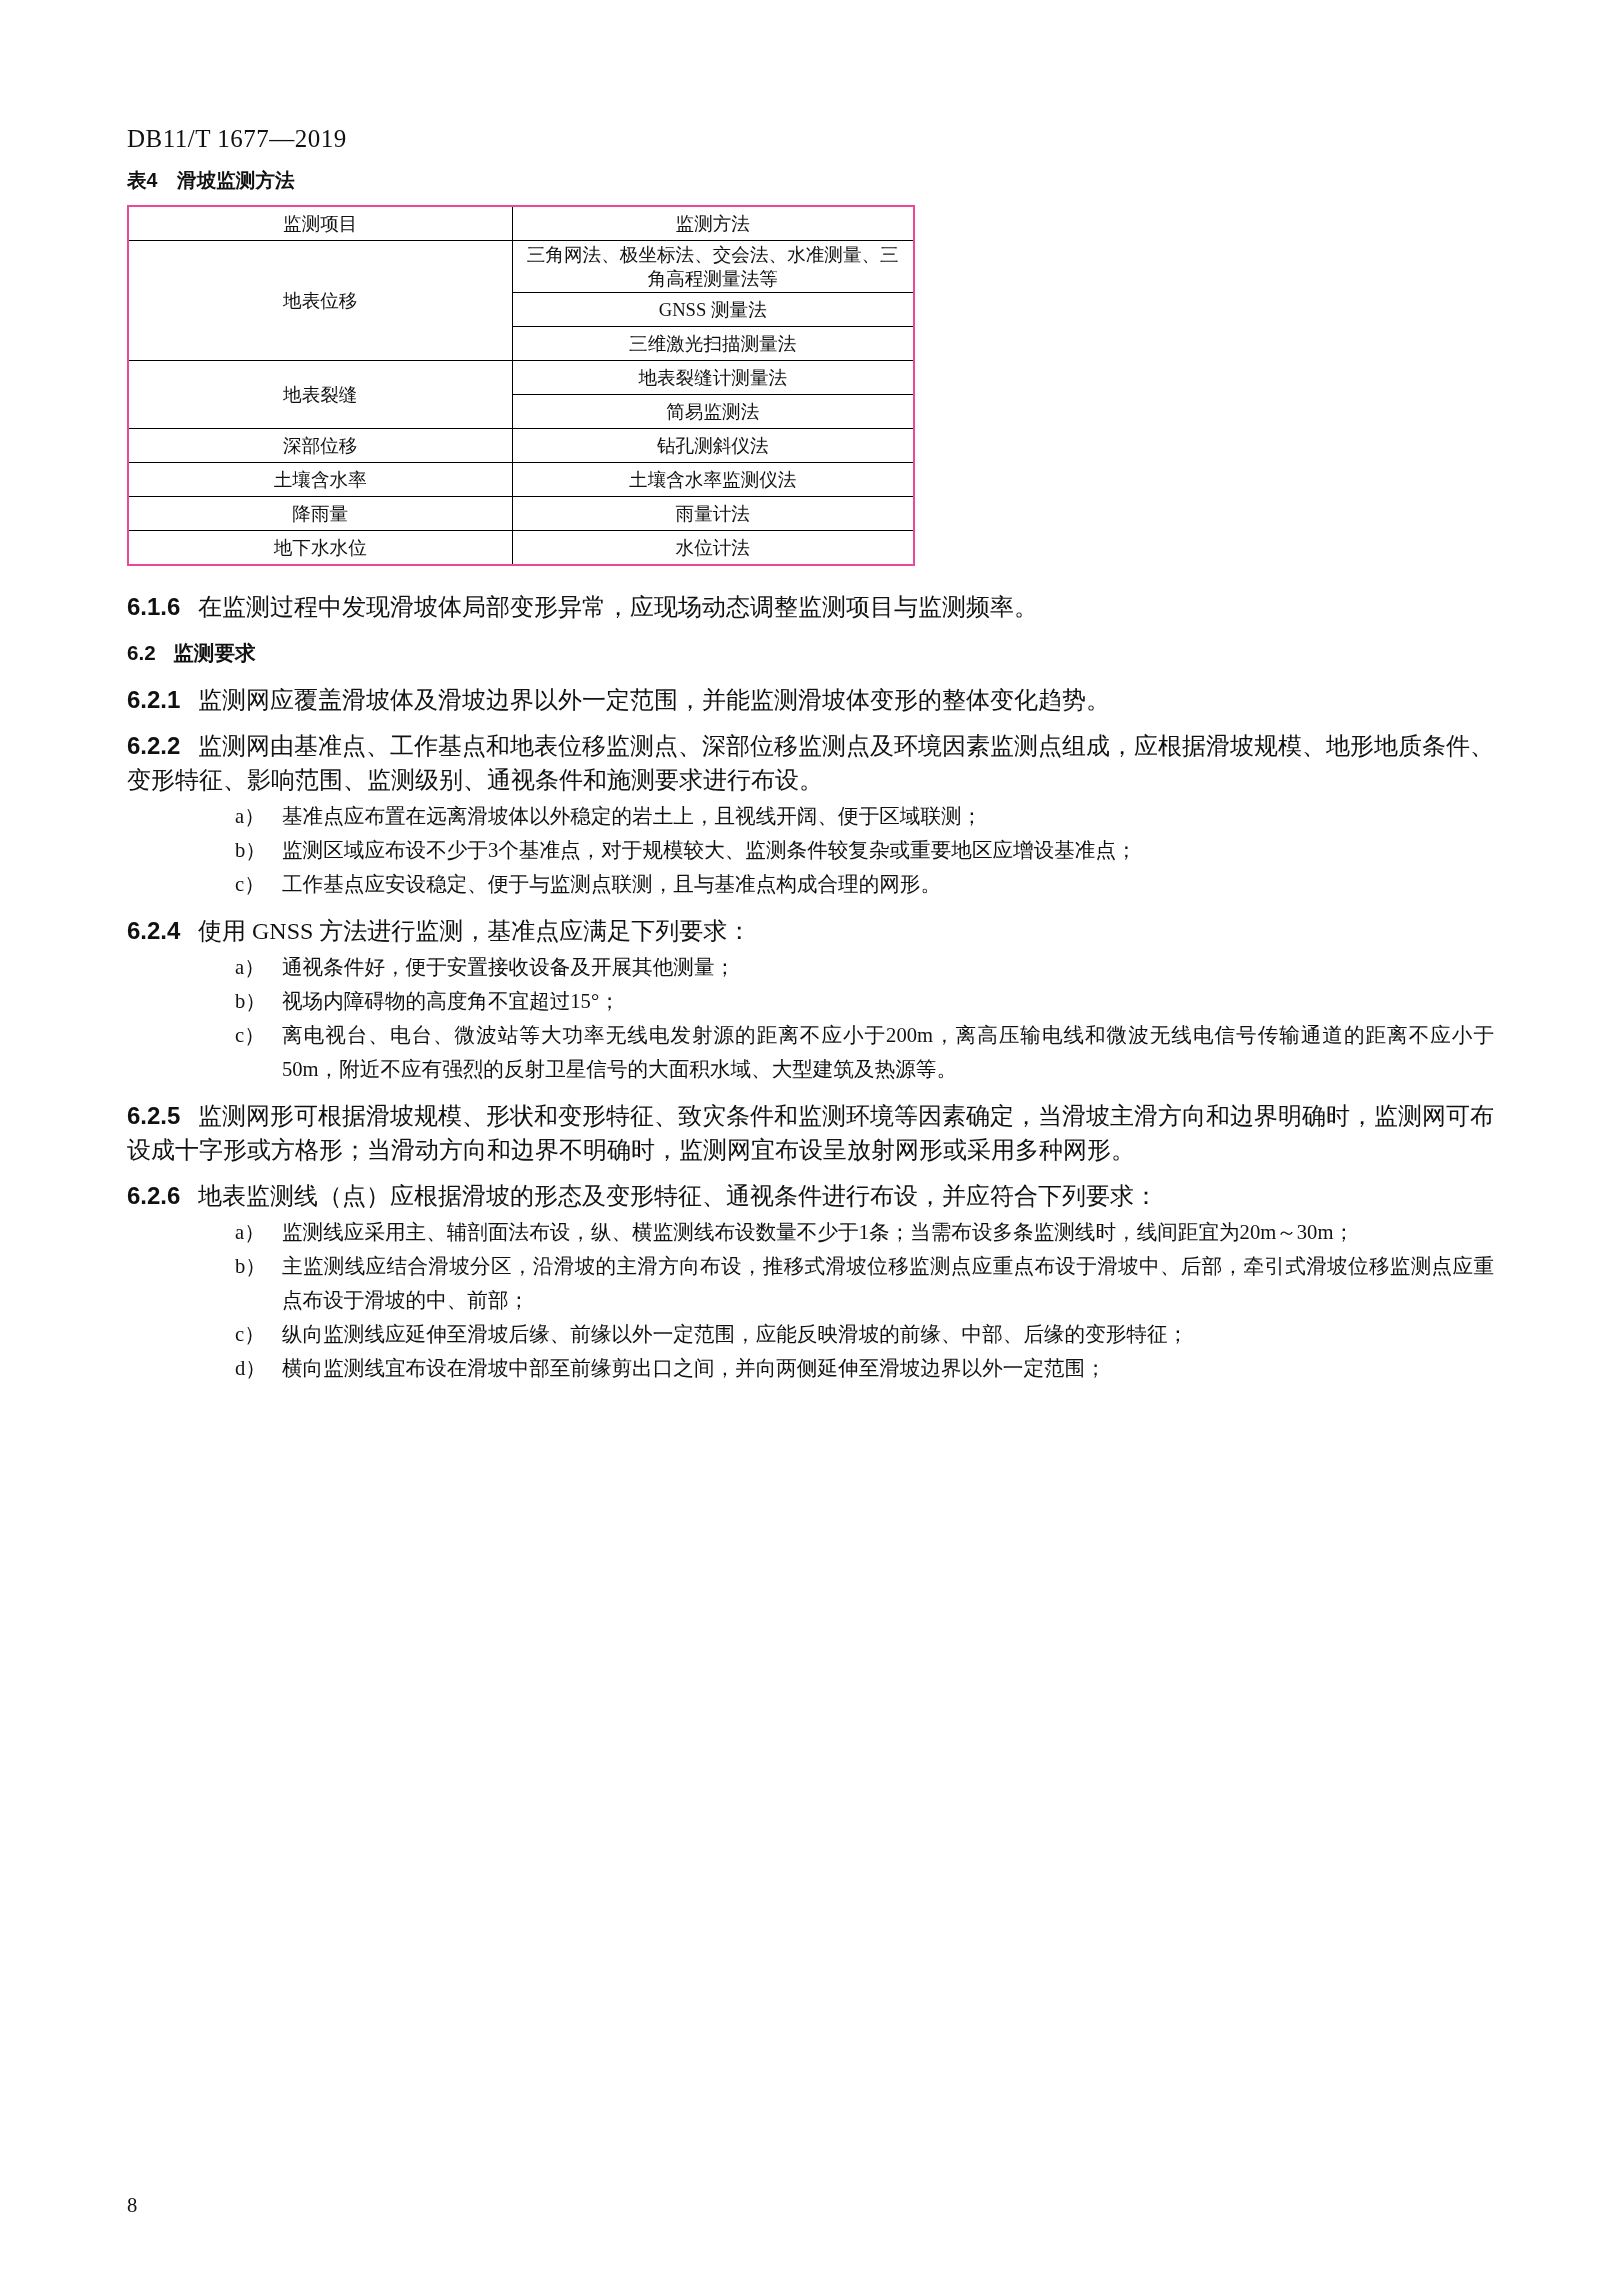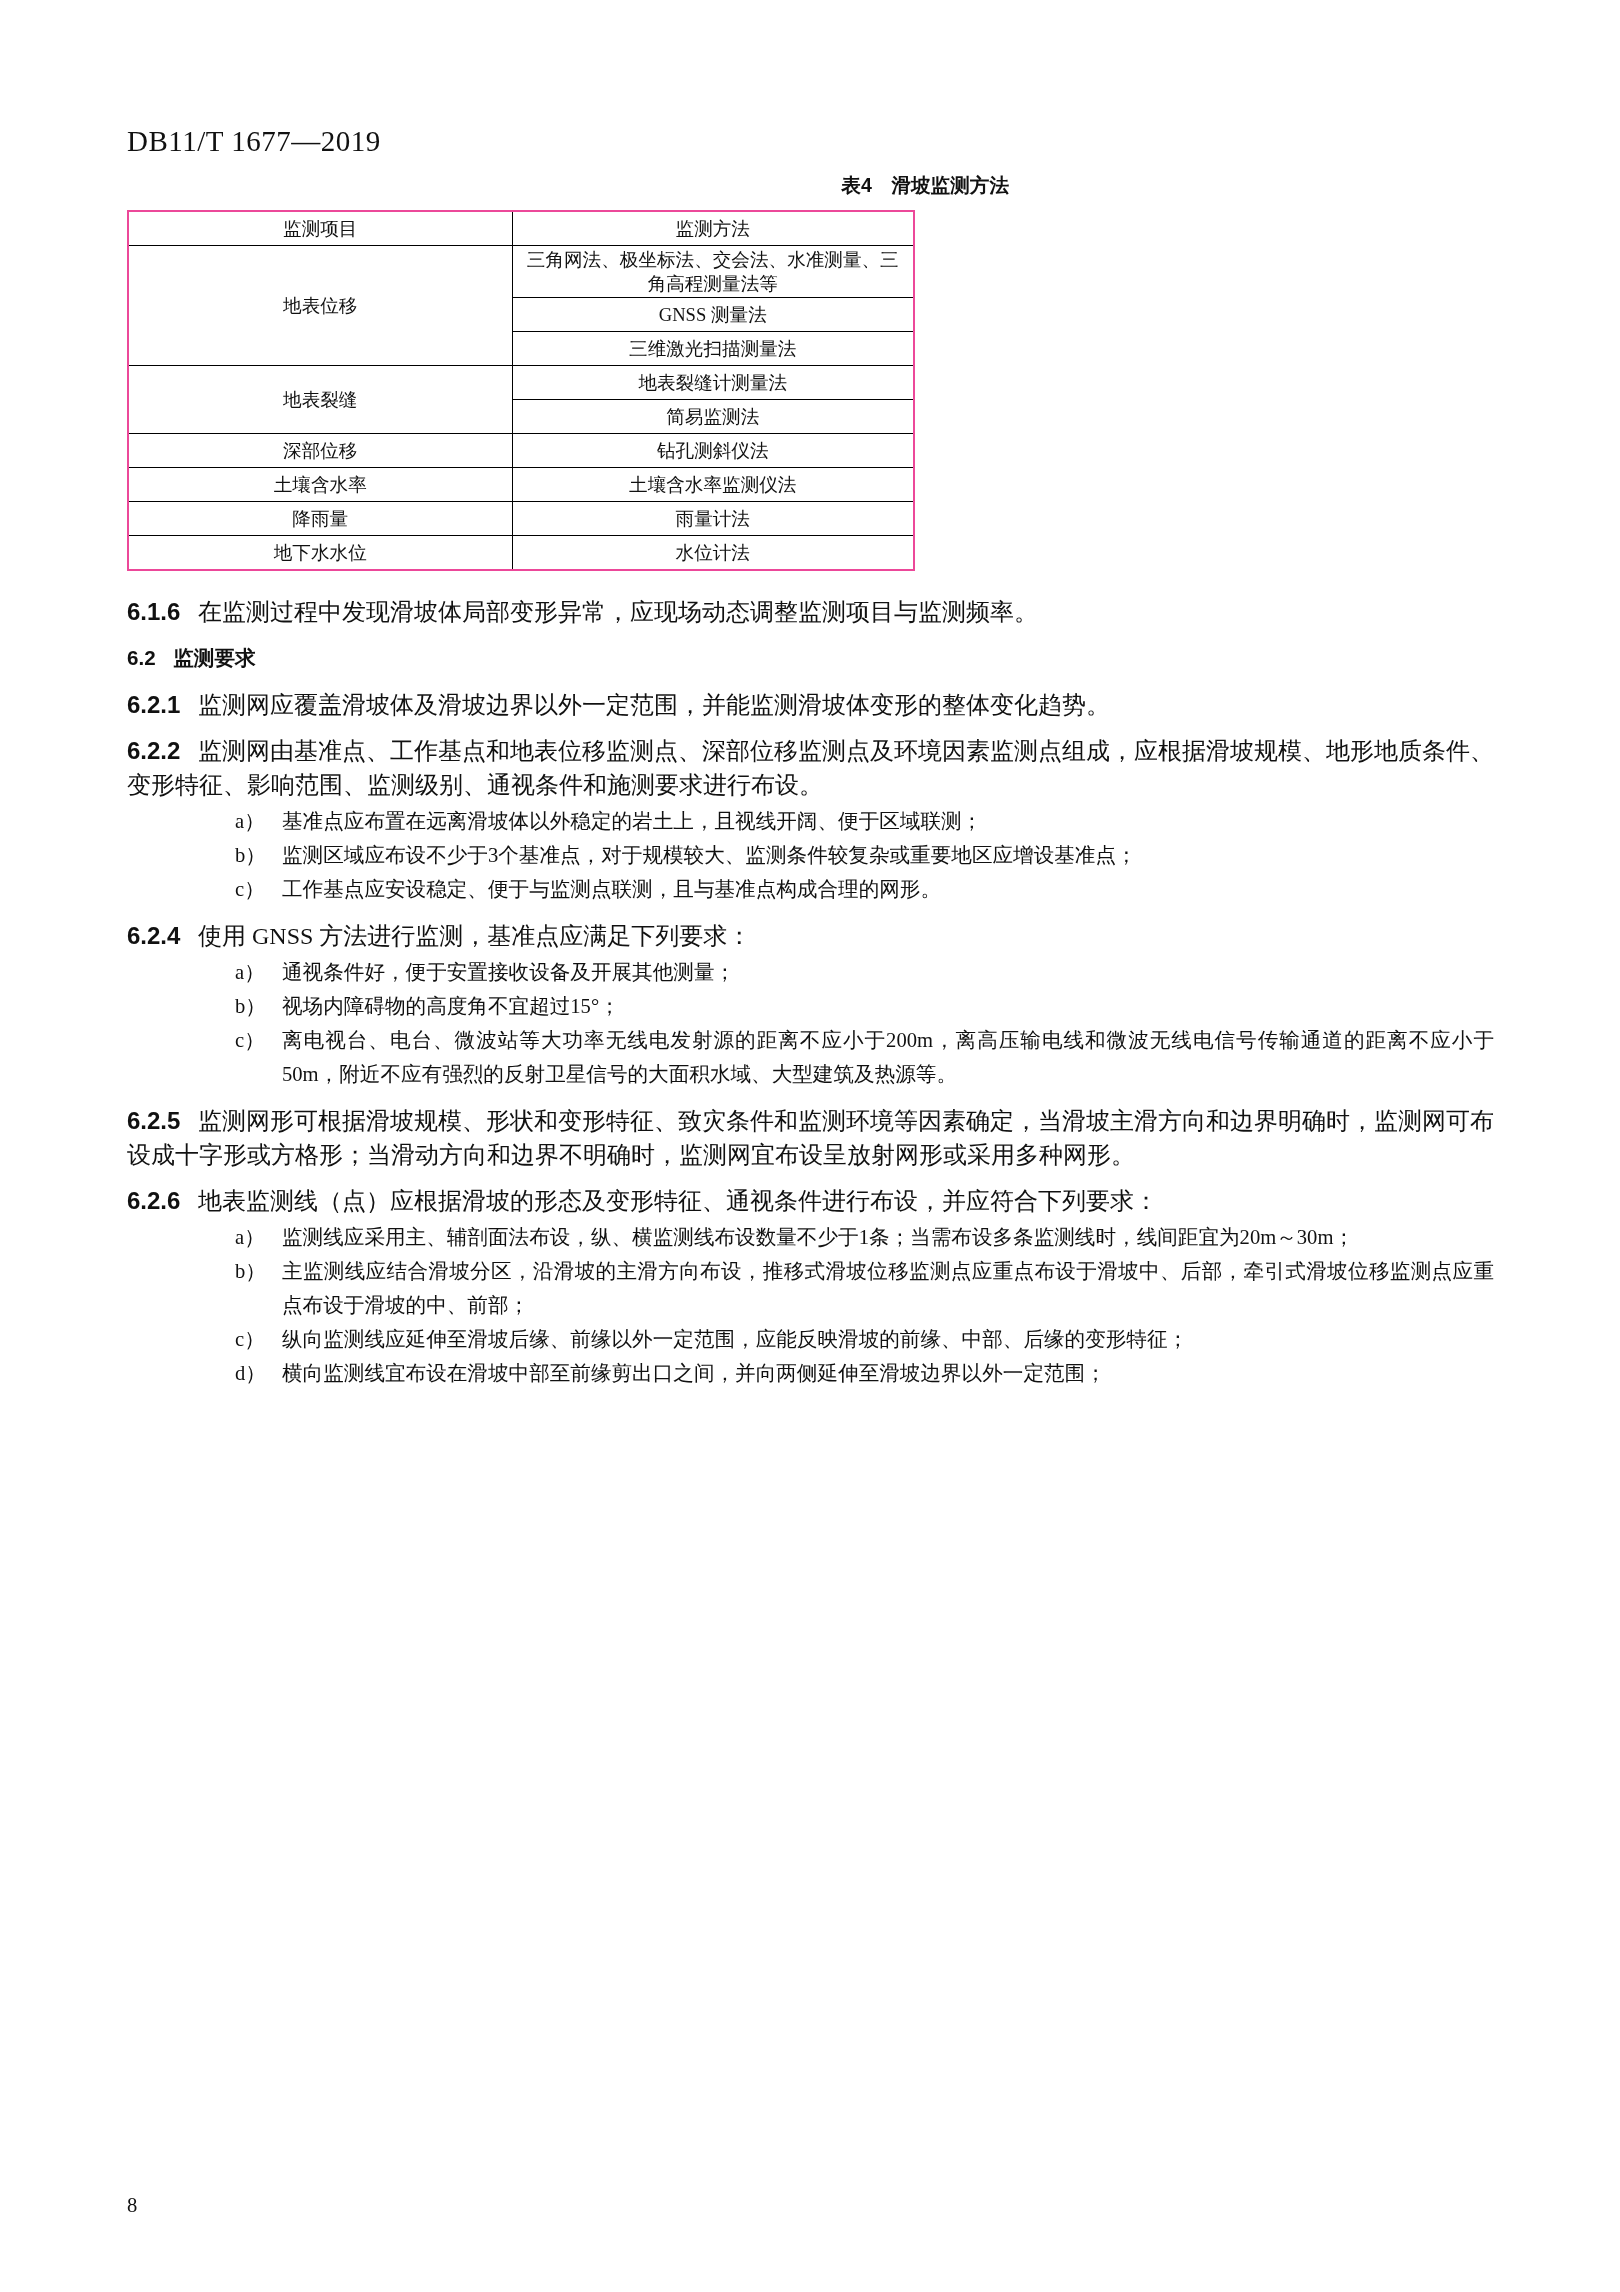--- a/index.html
+++ b/index.html
@@ -17,27 +17,27 @@
     background: #ffffff;
     overflow: hidden;
   }
   .content {
     position: absolute;
     left: 127px;
     top: 125px;
     width: 1367px;
   }
   .doc-number {
-    font-size: 29px;
+    font-size: 25px;
     letter-spacing: 0.5px;
     margin-bottom: 13.7px;
   }
   .table-caption {
     width: 882px;
-    text-align: right;
+    text-align: left;
     font-family: "Liberation Sans", "DejaVu Sans", sans-serif;
     font-weight: bold;
     font-size: 19.6px;
     margin-bottom: 11.8px;
   }
   table.monitor {
     border-collapse: collapse;
     width: 788px;
     table-layout: fixed;
     border: 2px solid #ec4899;

